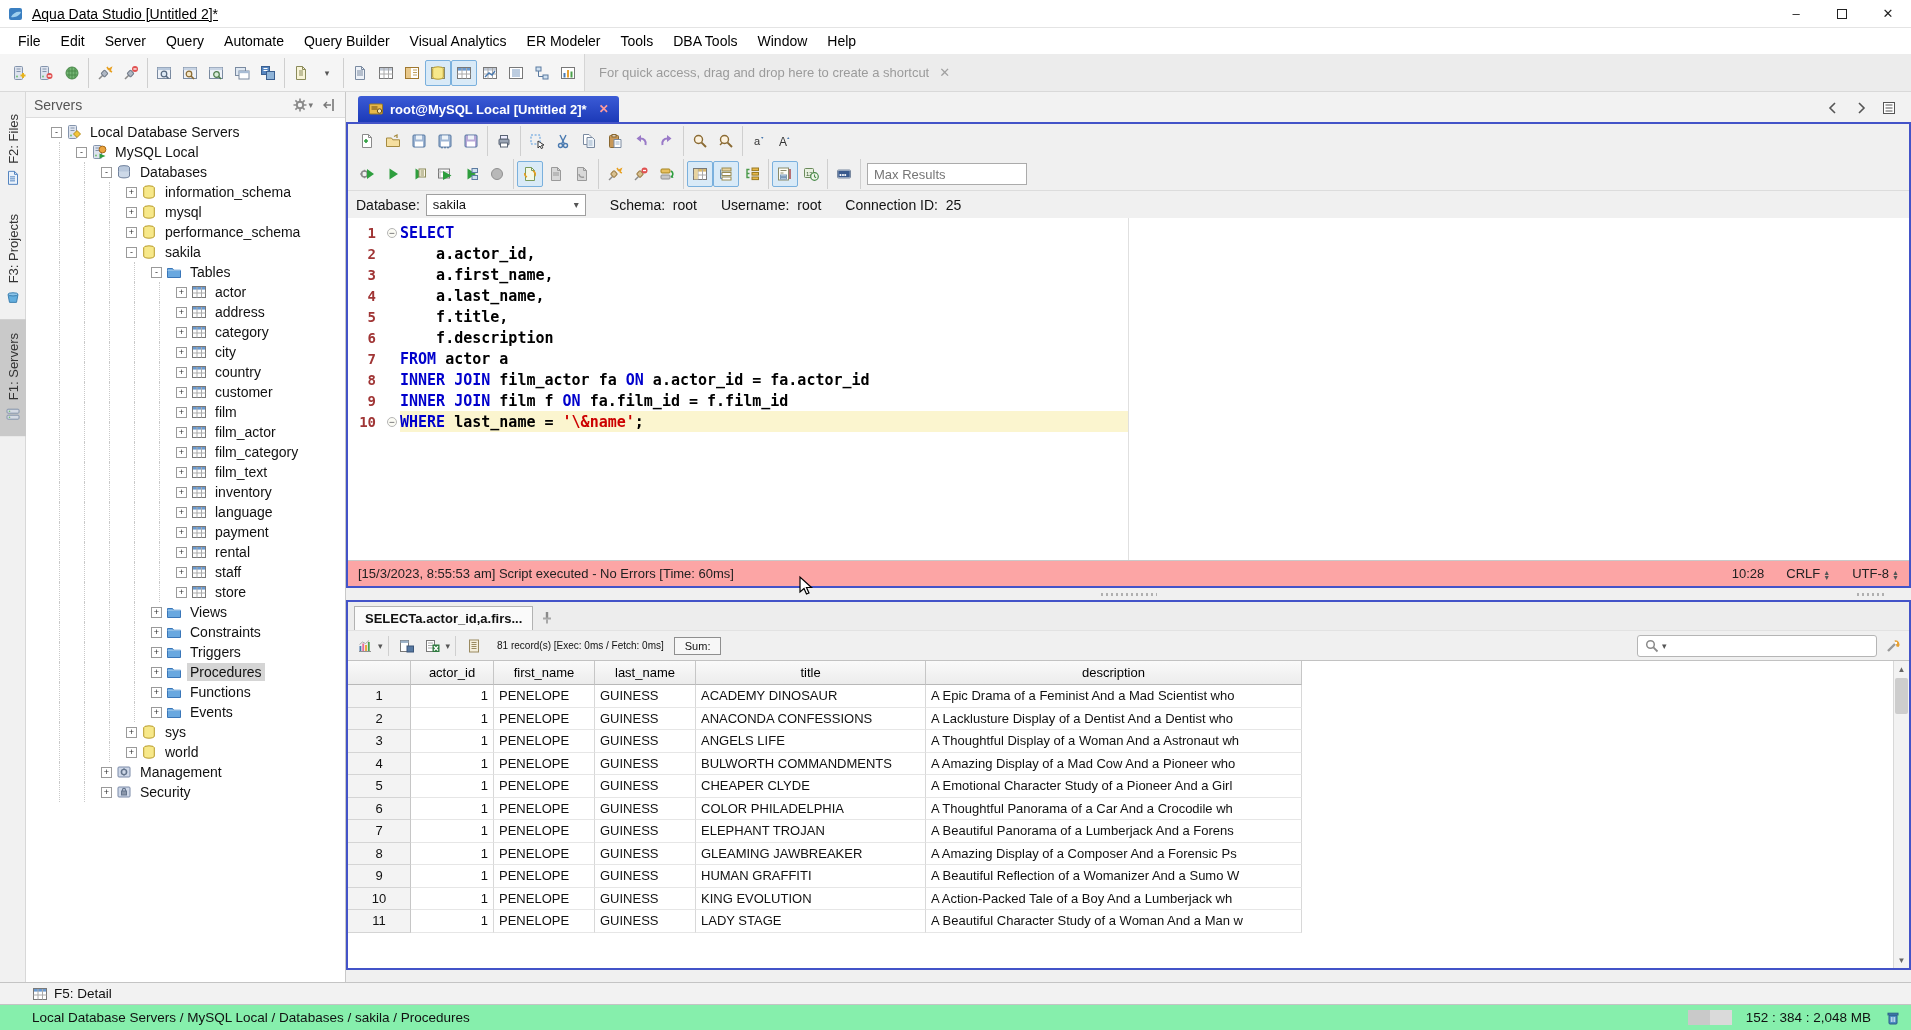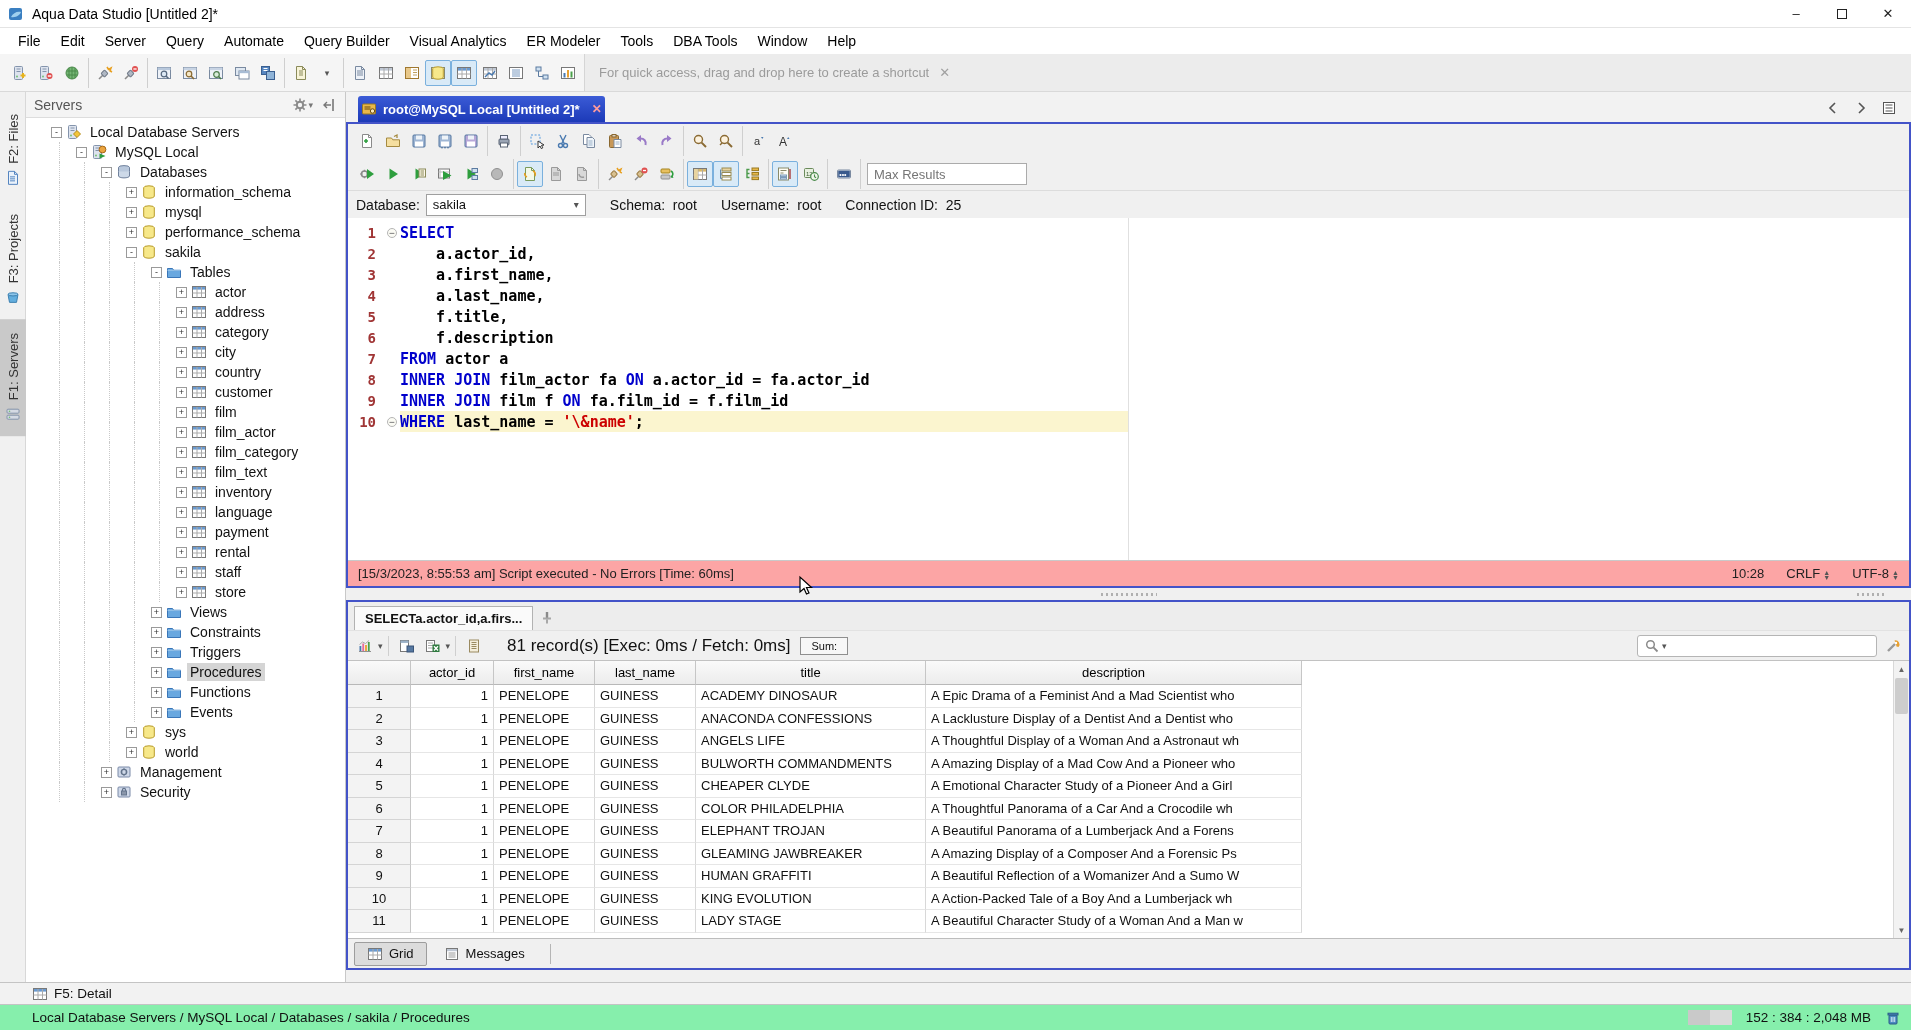--- a/index.html
+++ b/index.html
@@ -2,21 +2,21 @@
 <html><head>
 <meta charset="utf-8">
 <style>
   * { margin:0; padding:0; box-sizing:border-box; }
   html,body { width:1911px; height:1030px; overflow:hidden; }
   body { font-family:"Liberation Sans", sans-serif; font-size:13px; color:#111; background:#fff; position:relative; }
 
   
   #titlebar { height:28px; display:flex; align-items:center; background:#fff; border-bottom:1px solid #e4e4e4; }
   #titlebar .app-ic { margin:0 8px 0 8px; }
-  #titlebar .title { font-size:14px; color:#000; }
+  #titlebar .title { font-size:14px; color:#000;text-decoration:underline; }
   #titlebar .win-btns { margin-left:auto; display:flex; height:100%; }
   .win-btn { width:46px; height:100%; display:flex; align-items:center; justify-content:center; font-size:13px; color:#222; }
   .win-btn .maxbox { width:10px; height:10px; border:1px solid #222; }
 
   
   #menubar { height:26px; display:flex; align-items:center; background:#fff; padding-left:8px; }
   .menu-item { padding:4px 10px; font-size:14px; color:#000; }
 
   
   #toolbar { height:38px; display:flex; align-items:stretch; background:#f5f5f5; border-bottom:1px solid #d9d9d9; }
@@ -46,21 +46,21 @@
   .guide { width:17px; height:20px; flex:none; border-left:1px dotted #c9c9c9; margin-left:8px; }
   .guide.first { border-left:none; }
   .toggle { width:11px; height:11px; flex:none; border:1px solid #9a9a9a; background:#fff; display:flex; align-items:center; justify-content:center; font-size:9px; line-height:9px; color:#333; margin-right:4px; }
   .tree-ic { margin-right:5px; display:inline-flex; flex:none; }
   .tree-label { padding:1px 3px; }
   .tree-label.selected { background:#d5d5d5; }
 
   
   #right-panel { flex:1; display:flex; flex-direction:column; background:#f0f0f0; }
   #tabbar { height:30px; display:flex; align-items:flex-end; background:#f2f2f2; padding-left:12px; }
-  .doc-tab { height:26px; display:flex; align-items:center; gap:6px; padding:0 3px; background:linear-gradient(#3b5bd6,#1c3ab8); color:#fff; font-weight:bold; font-size:13px; border-radius:3px 3px 0 0; }
+  .doc-tab { height:26px; display:flex; align-items:center; gap:6px; padding:0 10px; background:linear-gradient(#3b5bd6,#1c3ab8); color:#fff; font-weight:bold; font-size:13px; border-radius:3px 3px 0 0; }
   .doc-tab .tab-x { color:#ff9b9b; font-weight:bold; margin-left:6px; font-size:12px; }
   .tab-nav { margin-left:auto; display:flex; align-items:center; gap:12px; padding:0 14px 6px 0; color:#555; }
 
   #editor-panel { height:466px; border:2px solid #4353c8; background:#f0f0f0; display:flex; flex-direction:column; }
   .ed-tb { display:flex; align-items:center; padding-left:3px; }
   #ed-tb1 { height:34px; }
   #ed-tb2 { height:32px; }
   .mr-input { width:160px; height:22px; border:1px solid #ababab; background:#fff; font-size:13px; padding:0 6px; color:#333; margin-left:6px; font-family:"Liberation Sans",sans-serif; }
   #db-row { height:28px; display:flex; align-items:center; background:#f0f0f0; border-top:1px solid #dcdcdc; padding-left:8px; font-size:14px; gap:6px; }
   .db-select { width:160px; height:22px; background:#fff; border:1px solid #9f9f9f; display:flex; align-items:center; padding:0 6px; font-size:13px; }
@@ -84,21 +84,21 @@
 
   #h-splitter { height:12px; background:#f0f0f0; display:flex; align-items:center; justify-content:center; }
   .grip { width:56px; height:3px; background:repeating-linear-gradient(90deg,#b0b0b0 0 2px,transparent 2px 5px); }
   .grip.right { position:absolute; right:24px; width:30px; }
 
   #results-panel { height:370px; border:2px solid #4353c8; background:#f0f0f0; display:flex; flex-direction:column; }
   #res-tabstrip { height:28px; display:flex; align-items:flex-end; padding-left:6px; background:#ededed; gap:6px; }
   .res-tab { height:24px; display:flex; align-items:center; background:#fafafa; border:1px solid #b2b2b2; border-bottom:none; padding:0 10px; font-weight:bold; font-size:13px; }
   #res-toolbar { height:30px; display:flex; align-items:center; padding-left:4px; background:#f0f0f0; border-top:1px solid #e2e2e2; }
   .sum-box { border:1px solid #8f8f8f; background:#f7f7f7; padding:2px 10px; font-size:11px; margin-left:10px; }
-  .rec-info { margin-left:20px; font-size:17px; }
+  .rec-info { margin-left:10px; font-size:10px; }
   .search-wrap { margin-left:auto; display:flex; align-items:center; gap:8px; padding-right:8px; }
   .search-box { width:240px; height:22px; background:#fff; border:1px solid #b5b5b5; border-radius:3px; display:flex; align-items:center; padding:0 6px; gap:2px; }
   .search-box input { border:none; outline:none; flex:1; font-size:13px; font-family:"Liberation Sans",sans-serif; }
 
   #grid-wrap { flex:1; background:#fff; position:relative; overflow:hidden; border-top:1px solid #c2c2c2; }
   #grid-scroll { position:absolute; right:0; top:0; bottom:0; width:16px; background:#f2f2f2; border-left:1px solid #d8d8d8; }
   .sb-arrow { height:16px; display:flex; align-items:center; justify-content:center; font-size:8px; color:#666; background:#f2f2f2; }
   .sb-arrow.down { position:absolute; bottom:0; left:0; right:0; }
   .sb-thumb { position:absolute; top:17px; left:1px; right:1px; height:36px; background:#cdcdcd; border-radius:2px; }
   .grid-table { position:absolute; left:0; top:0; right:16px; }
@@ -1680,43 +1680,20 @@
               <div class="g-cell" style="width: 230px;">LADY STAGE</div>
               <div class="g-cell" style="width: 376px;">A Beautiful Character Study of a Woman And a Man w</div>
             </div>
           </div>
         <div id="grid-scroll">
           <div class="sb-arrow">▲</div>
           <div class="sb-thumb"></div>
           <div class="sb-arrow down">▼</div>
         </div>
       </div>
-      <div id="res-bottom-tabs">
-          <div class="b-tab active">
-            <span class="ic">
-              <svg width="16" height="16" viewBox="0 0 16 16">
-                <rect x="1.5" y="2.5" width="13" height="11" fill="#fff" stroke="#787878"></rect>
-                <rect x="2" y="3" width="12" height="2.6" fill="#6a9ad0"></rect>
-                <path d="M6 3v10.5 M10.5 3v10.5 M1.5 9h13" stroke="#aaa" fill="none"></path>
-              </svg>
-            </span>
-            <span>Grid</span>
-          </div>
-          <div class="b-tab">
-            <span class="ic">
-              <svg width="16" height="16" viewBox="0 0 16 16">
-                <rect x="2.5" y="2.5" width="11" height="11" fill="#fff" stroke="#787878"></rect>
-                <rect x="3" y="3" width="10" height="2.2" fill="#c0c8d4"></rect>
-                <path d="M4.5 7h7 M4.5 9h7 M4.5 11h7" stroke="#9a9a9a"></path>
-              </svg>
-            </span>
-            <span>Messages</span>
-          </div>
-          <span class="b-tab-sep"></span>
-        </div>
     </div>
   </div>
 </div>
 
 <div id="f5bar">
   <span class="ic">
       <svg width="16" height="16" viewBox="0 0 16 16">
         <rect x="1.5" y="2.5" width="13" height="11" fill="#fff" stroke="#787878"></rect>
         <rect x="2" y="3" width="12" height="2.6" fill="#6a9ad0"></rect>
         <path d="M6 3v10.5 M10.5 3v10.5 M1.5 9h13" stroke="#aaa" fill="none"></path>

